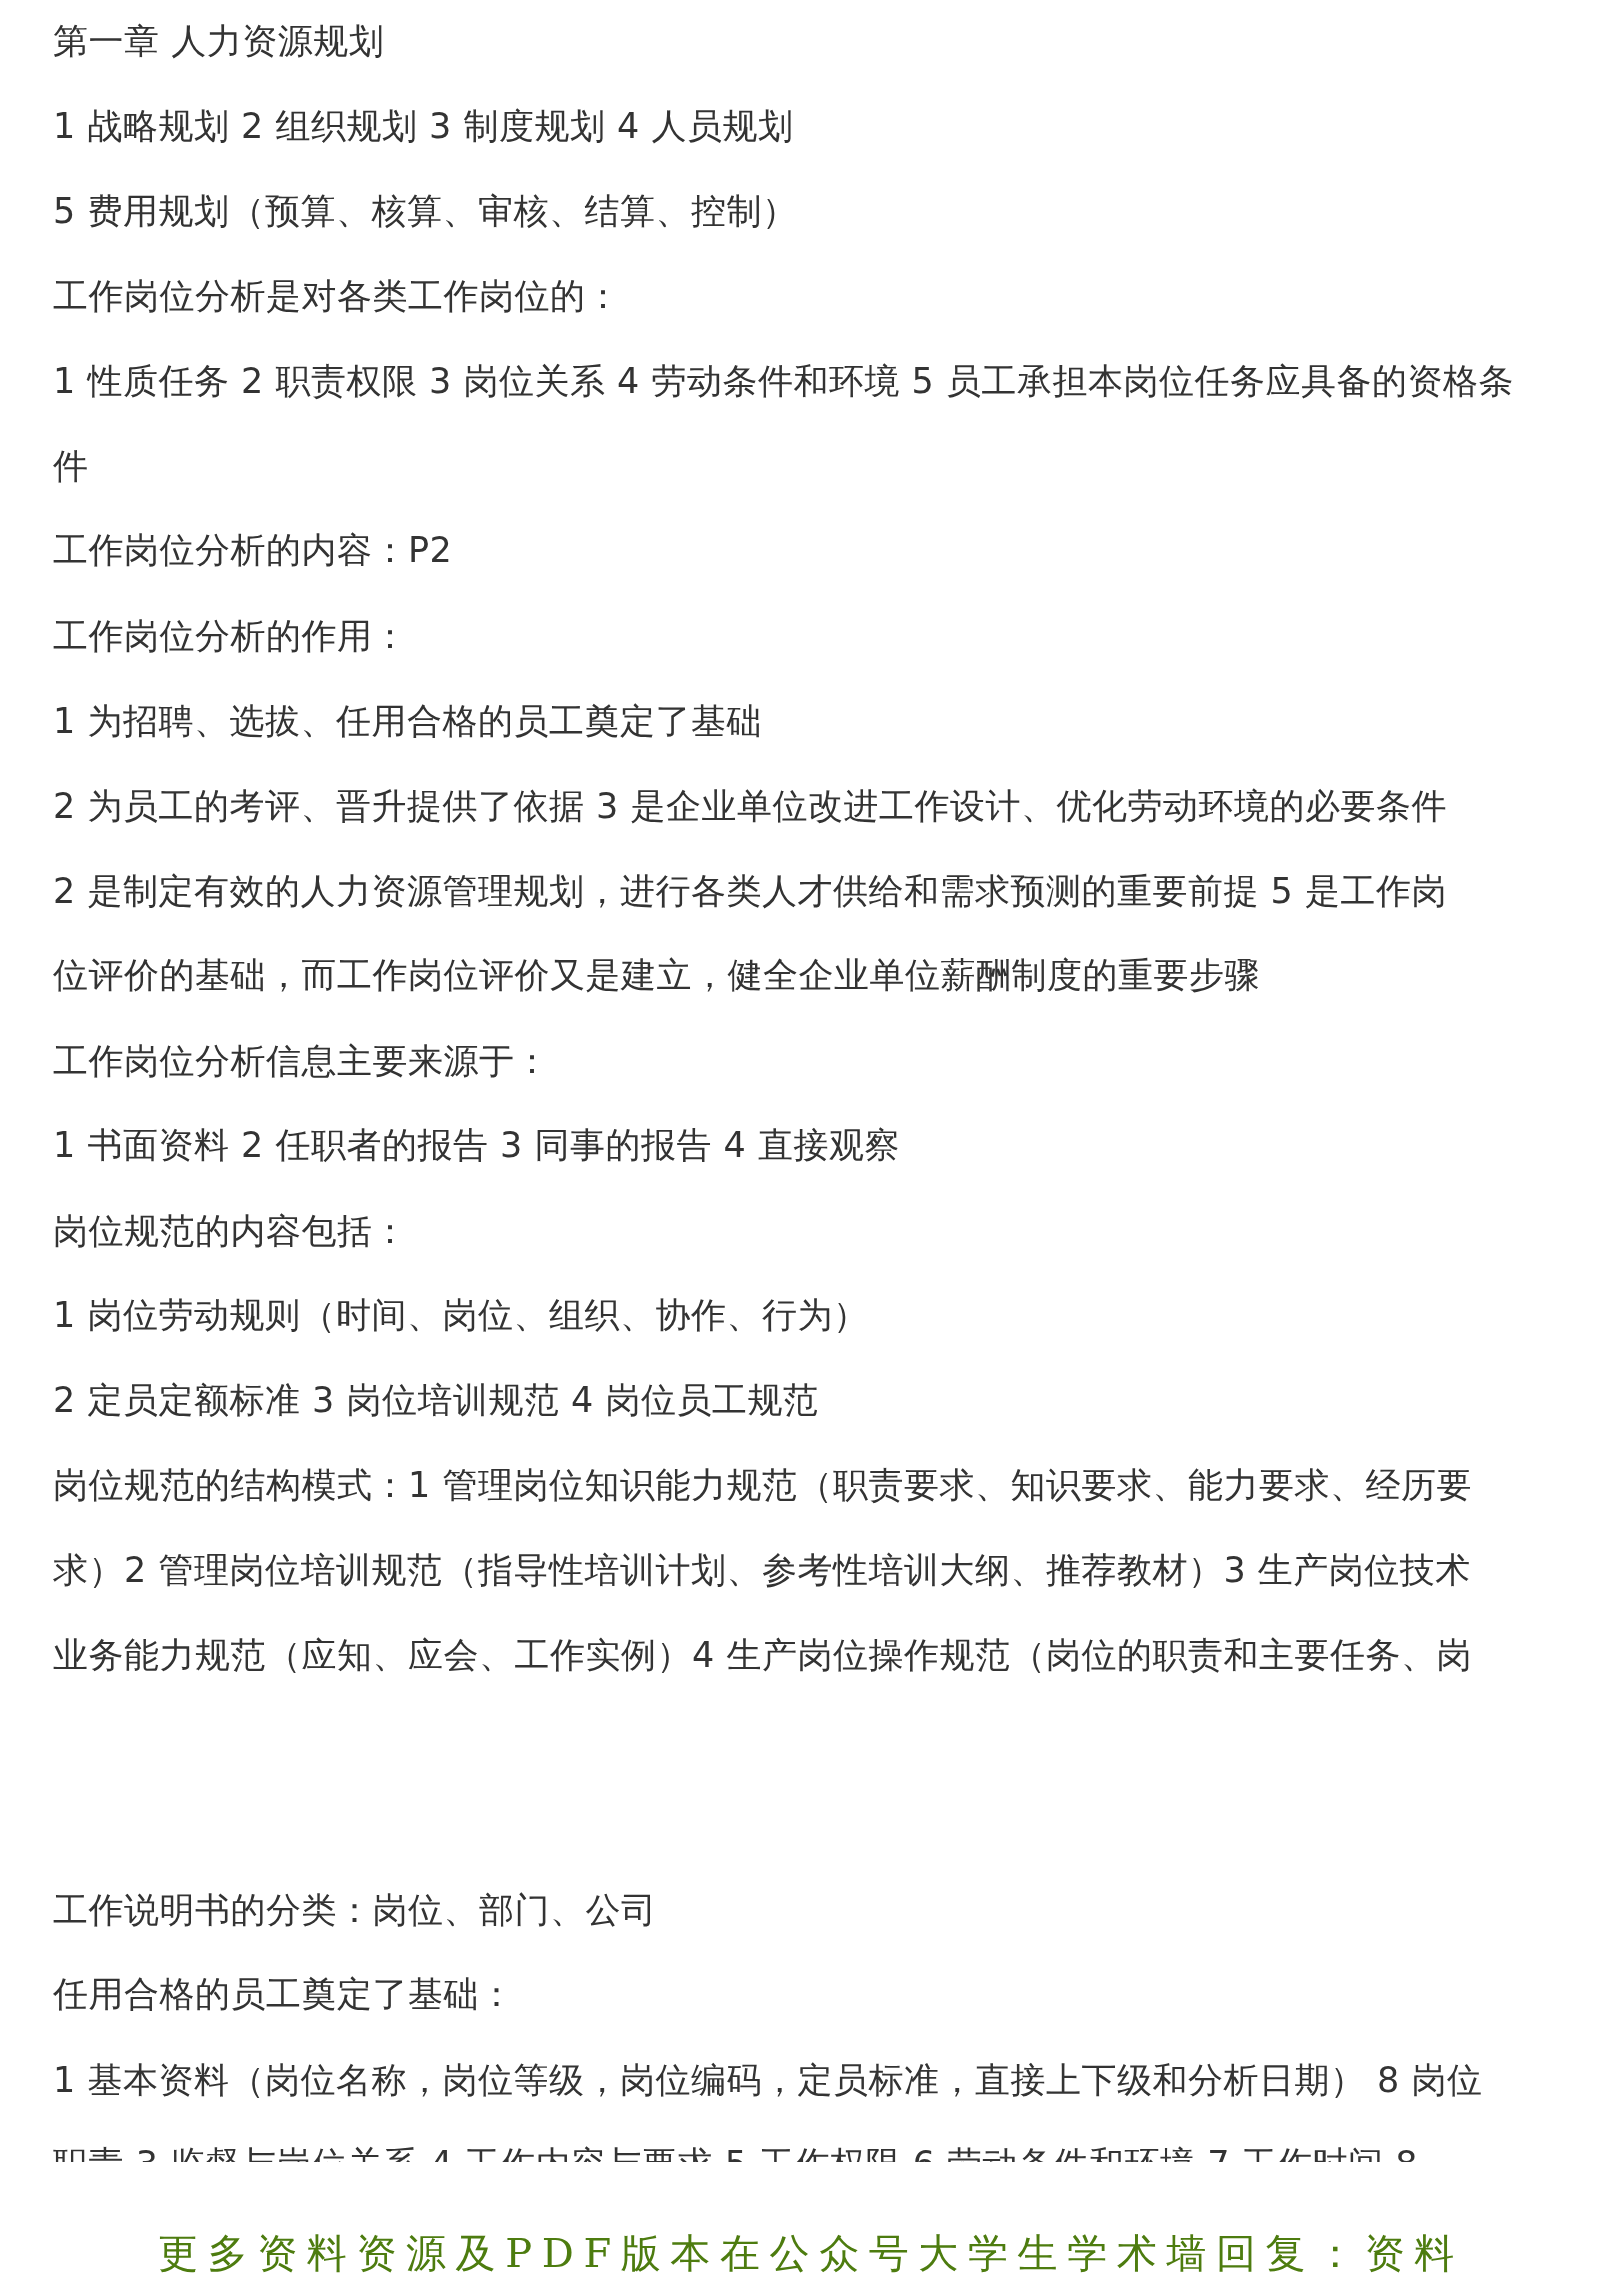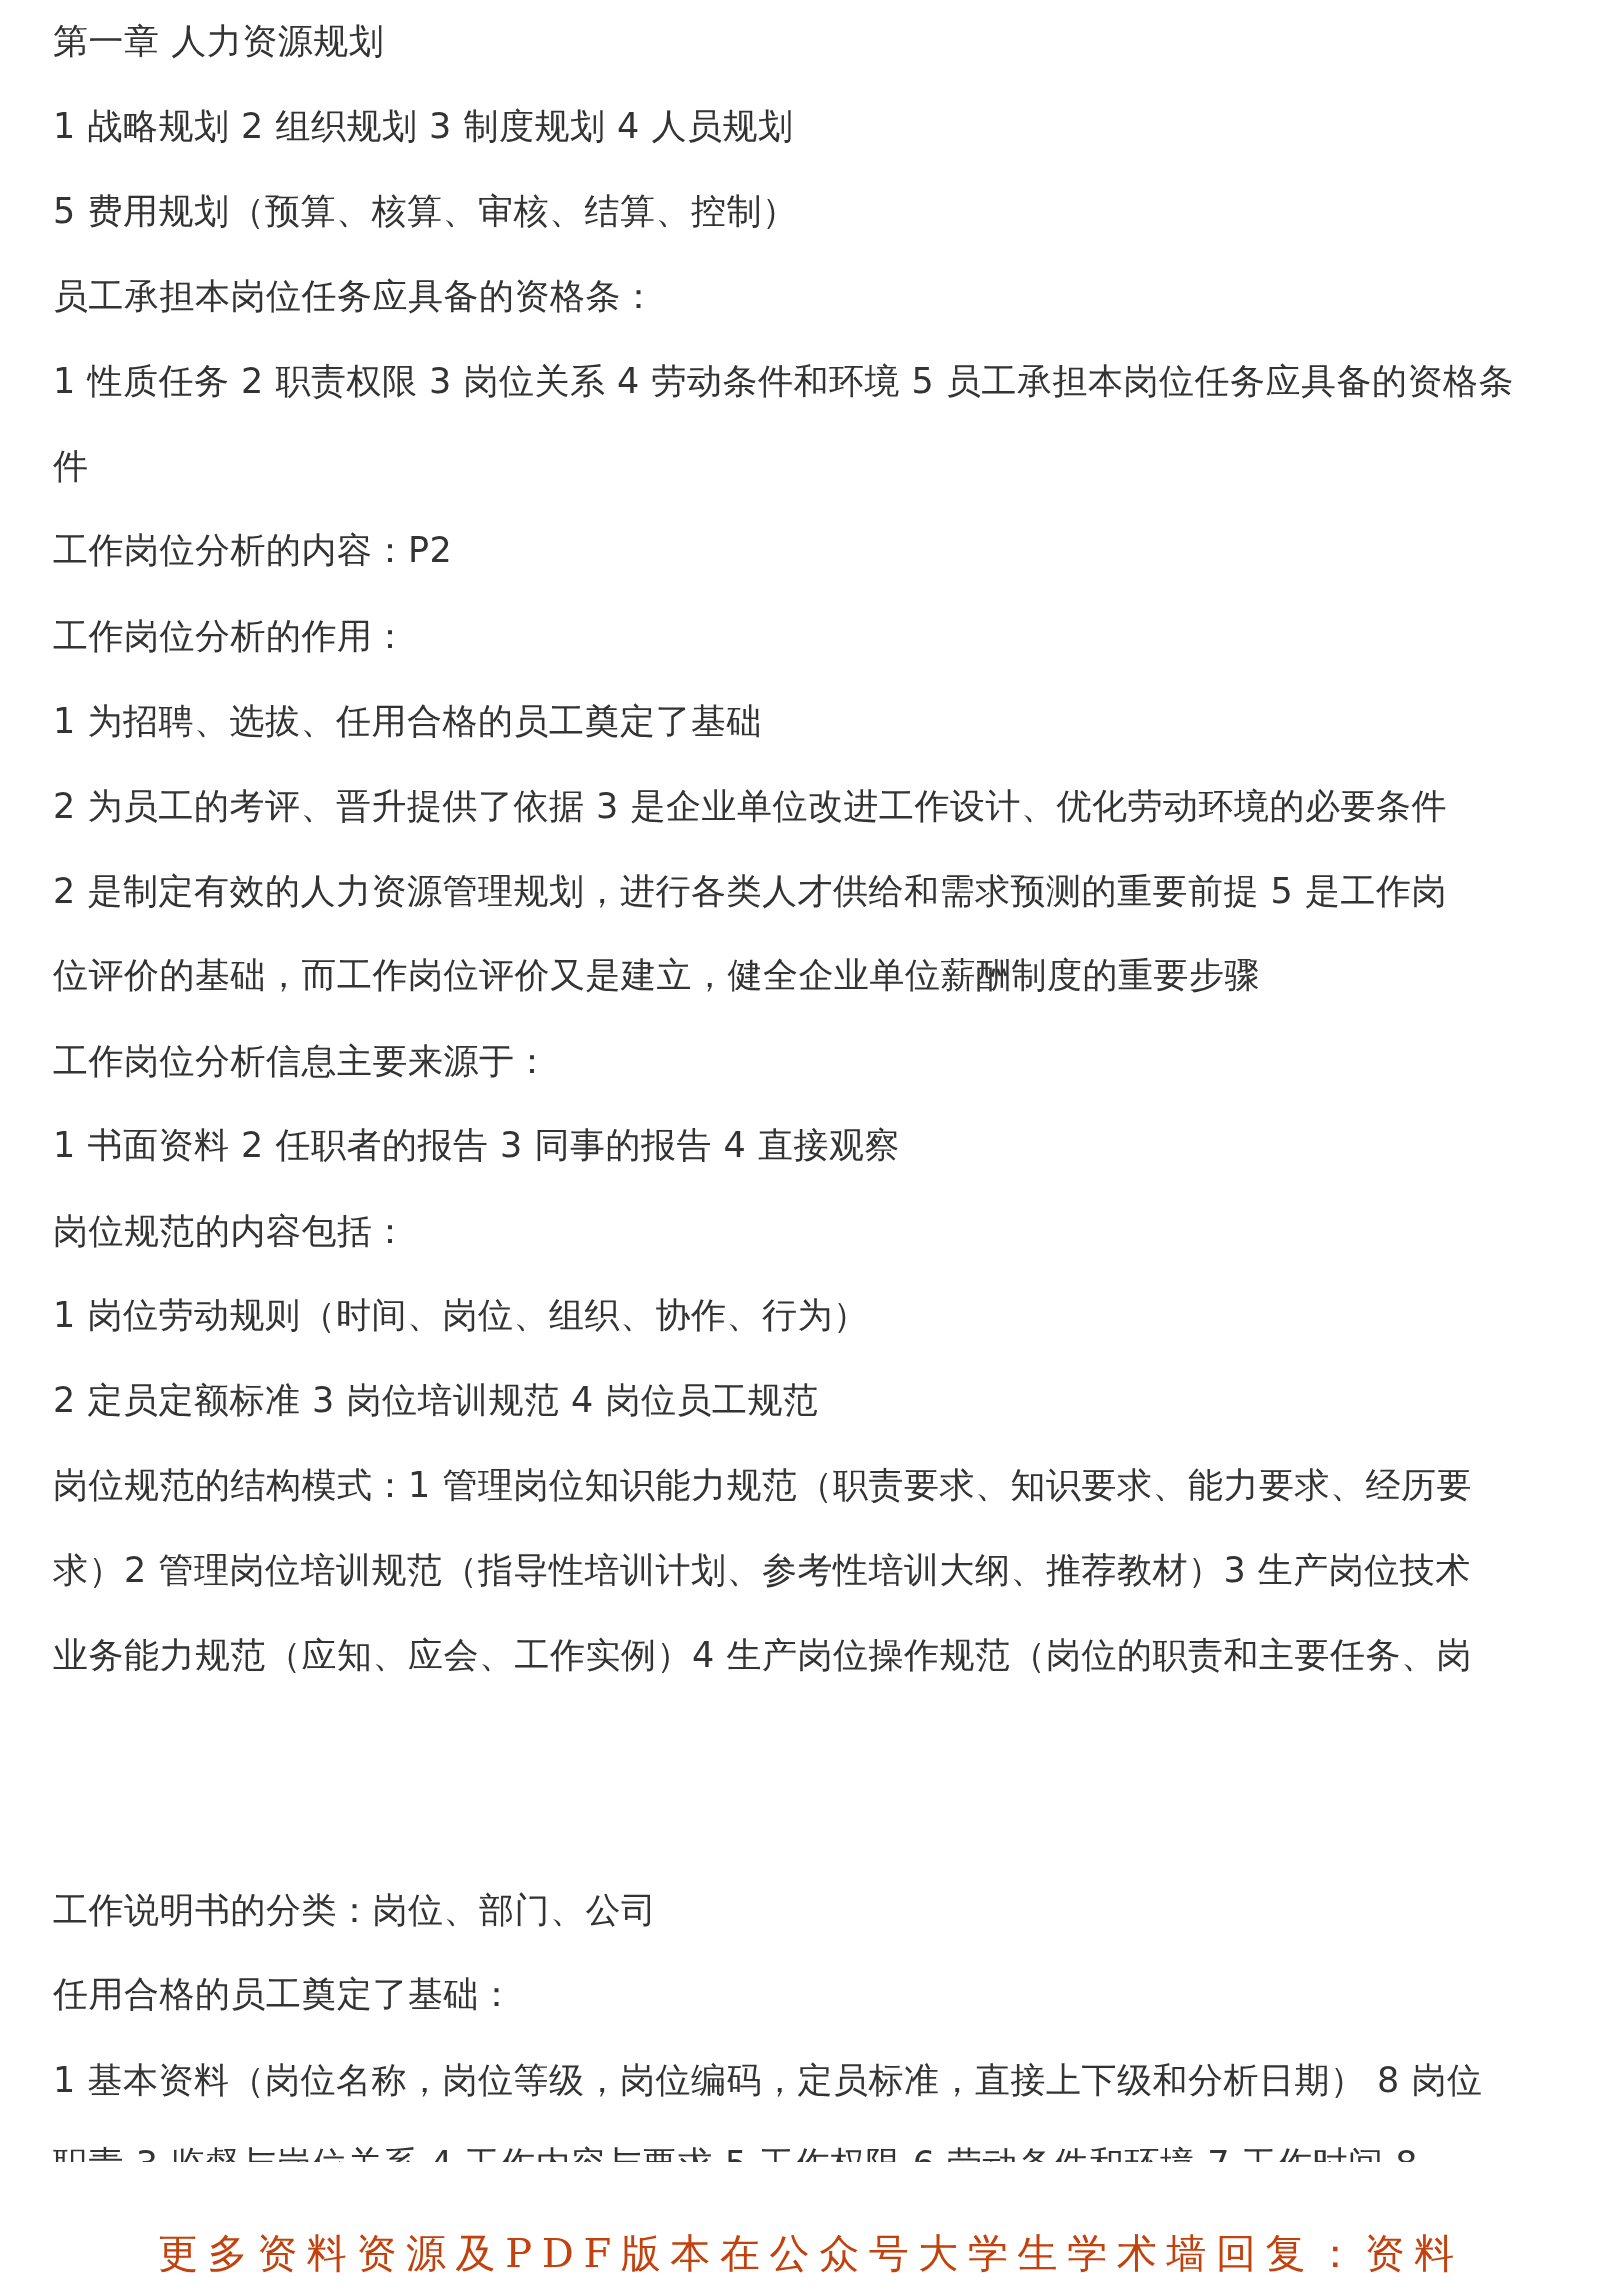--- a/index.html
+++ b/index.html
@@ -45,32 +45,32 @@
     position: absolute;
     left: 0;
     top: 2224px;
     width: 1622px;
     height: 58px;
     line-height: 58px;
     text-align: center;
     font-family: "DejaVu Serif", "Liberation Serif", serif;
     font-size: 40px;
     letter-spacing: 9.6px;
-    color: #c2410c;
+    color: #4d7c0f;
   }
 </style>
 </head>
 <body>
 
 <div class="page">
   <div class="body-text">
     <div class="line" style="top:17.3px">第一章      人力资源规划</div>
     <div class="line" style="top:102px">1 战略规划 2 组织规划 3 制度规划 4 人员规划</div>
     <div class="line" style="top:187px">5 费用规划（预算、核算、审核、结算、控制）</div>
-    <div class="line" style="top:272px">员工承担本岗位任务应具备的资格条：</div>
+    <div class="line" style="top:272px">工作岗位分析是对各类工作岗位的：</div>
     <div class="line" style="top:357px">1 性质任务 2 职责权限 3 岗位关系 4 劳动条件和环境 5 员工承担本岗位任务应具备的资格条</div>
     <div class="line" style="top:442px">件</div>
     <div class="line" style="top:526px">工作岗位分析的内容：P2</div>
     <div class="line" style="top:612px">工作岗位分析的作用：</div>
     <div class="line" style="top:697px">1 为招聘、选拔、任用合格的员工奠定了基础</div>
     <div class="line" style="top:782px">2 为员工的考评、晋升提供了依据    3 是企业单位改进工作设计、优化劳动环境的必要条件</div>
     <div class="line" style="top:867px">2 是制定有效的人力资源管理规划，进行各类人才供给和需求预测的重要前提    5 是工作岗</div>
     <div class="line" style="top:1037px">工作岗位分析信息主要来源于：</div>
     <div class="line" style="top:951px">位评价的基础，而工作岗位评价又是建立，健全企业单位薪酬制度的重要步骤</div>
     <div class="line" style="top:1121px">1 书面资料 2 任职者的报告 3 同事的报告 4 直接观察</div>

